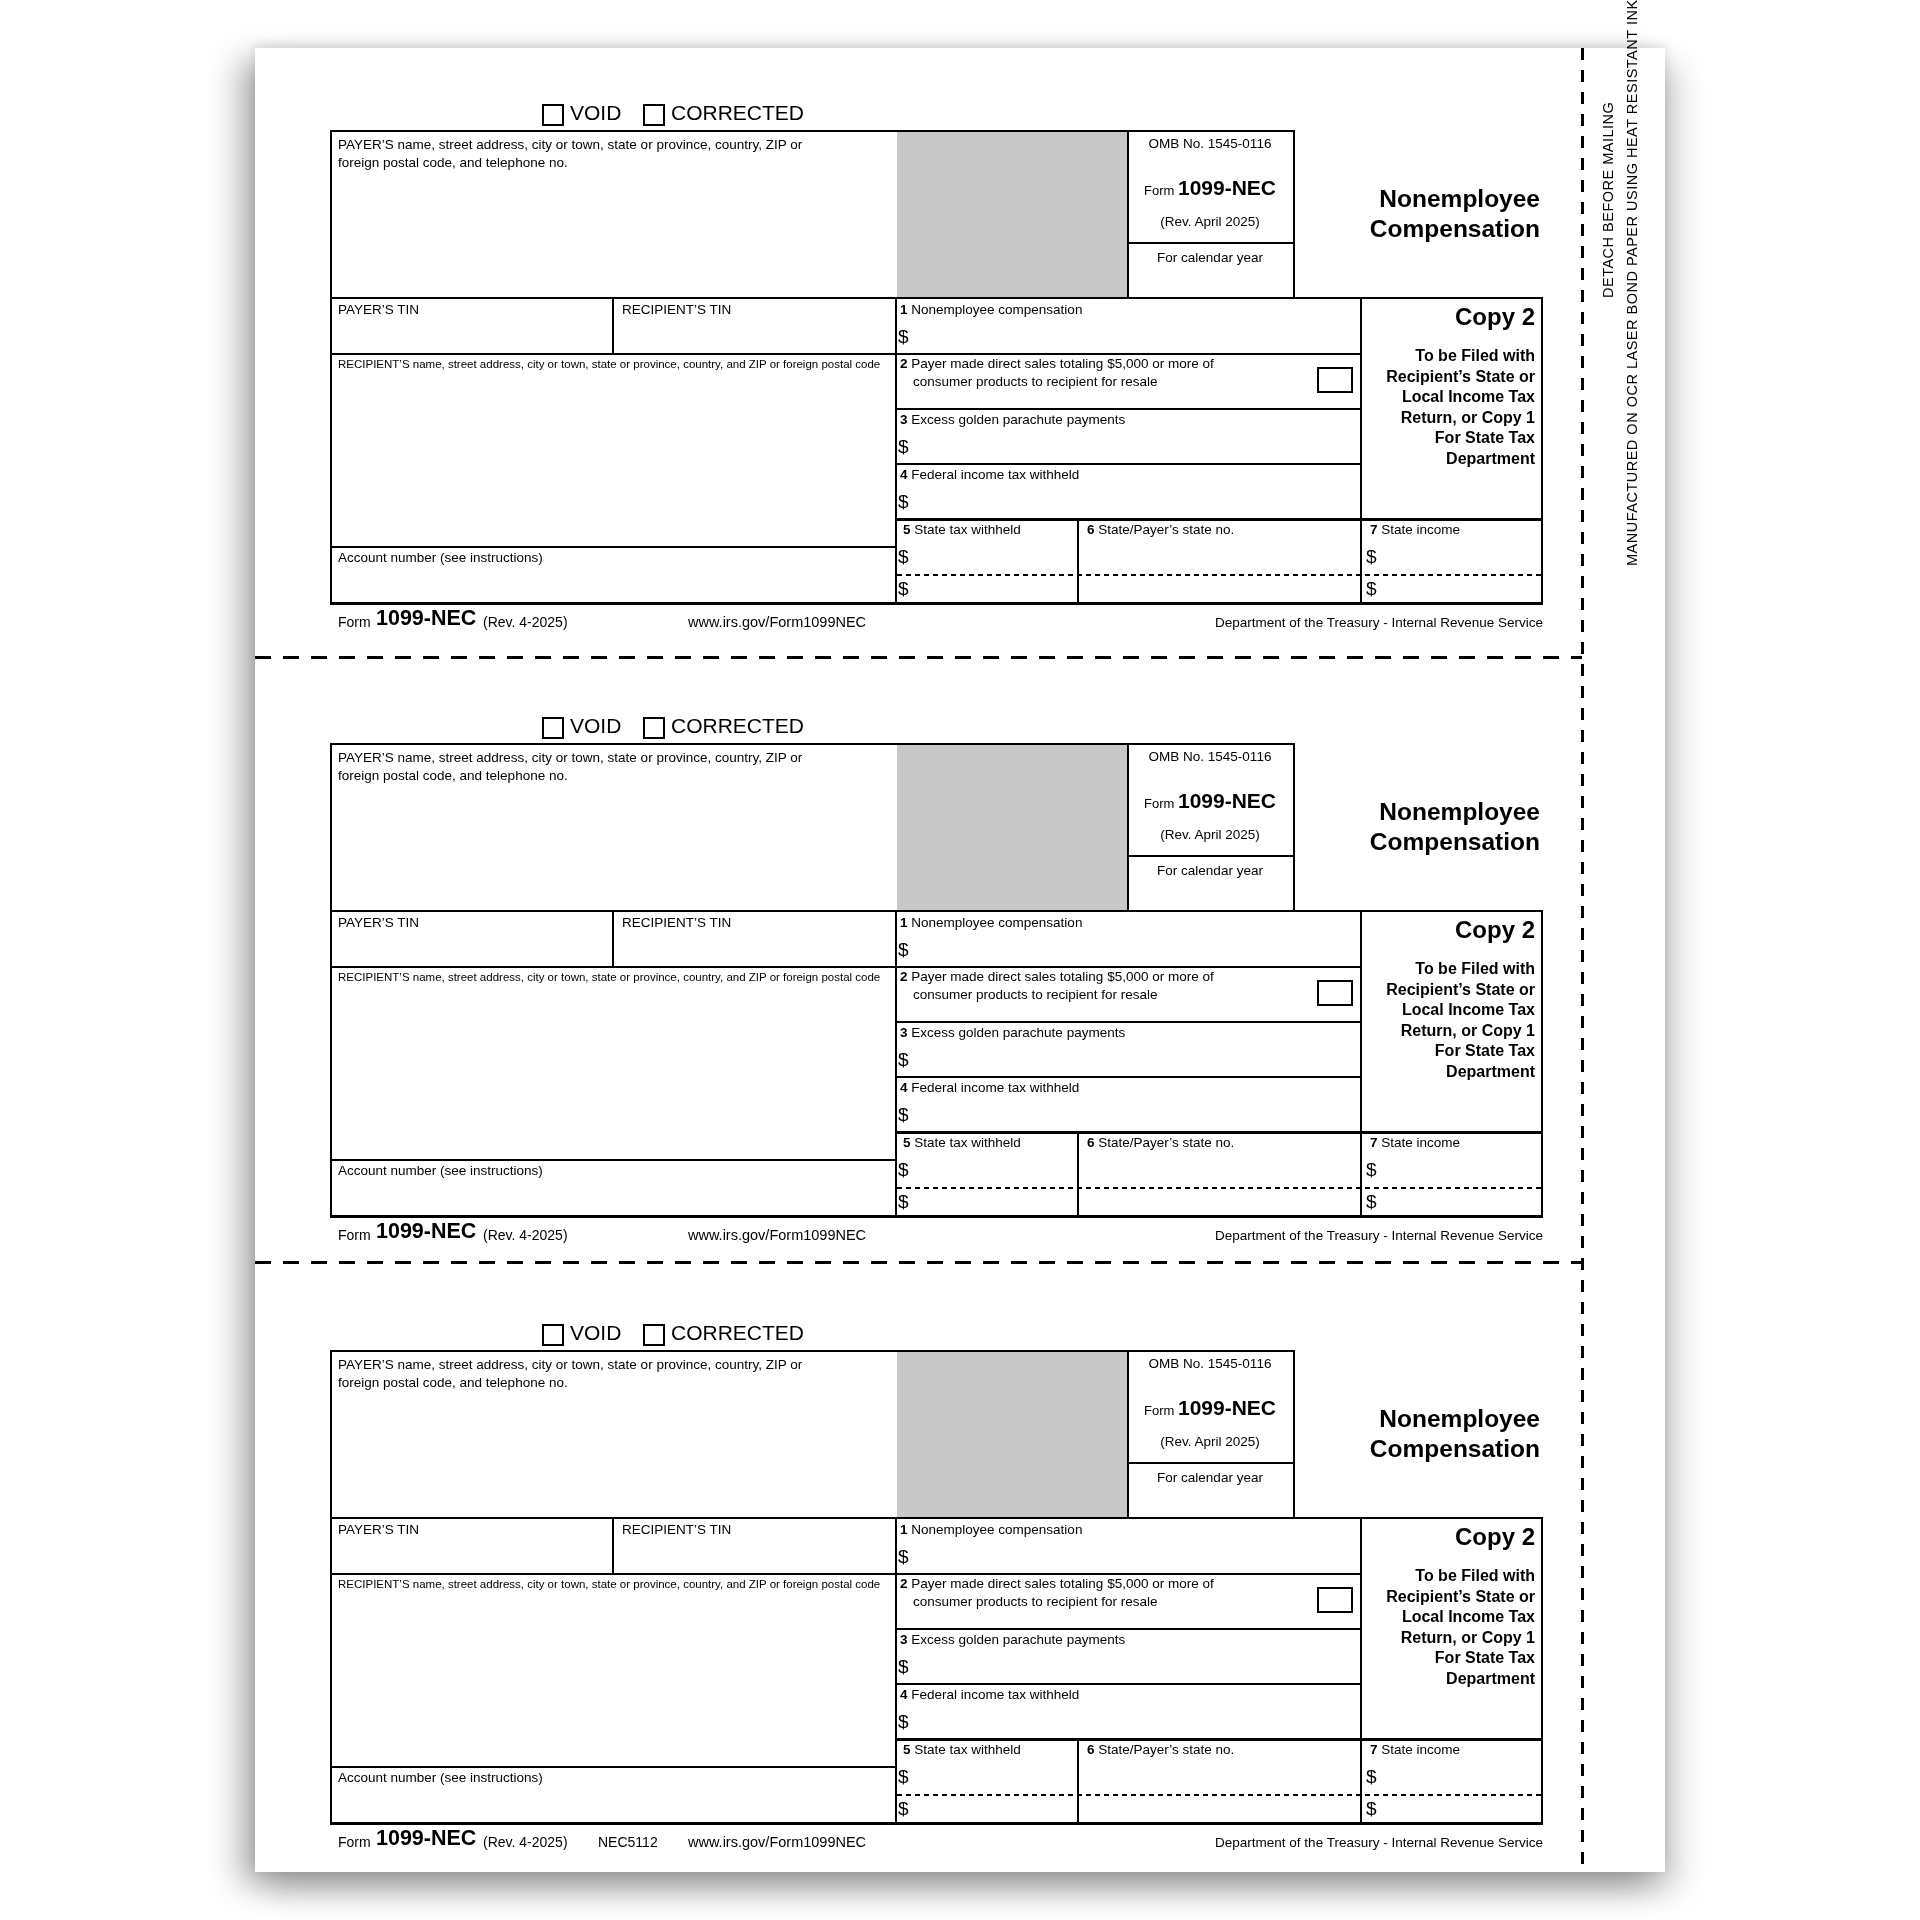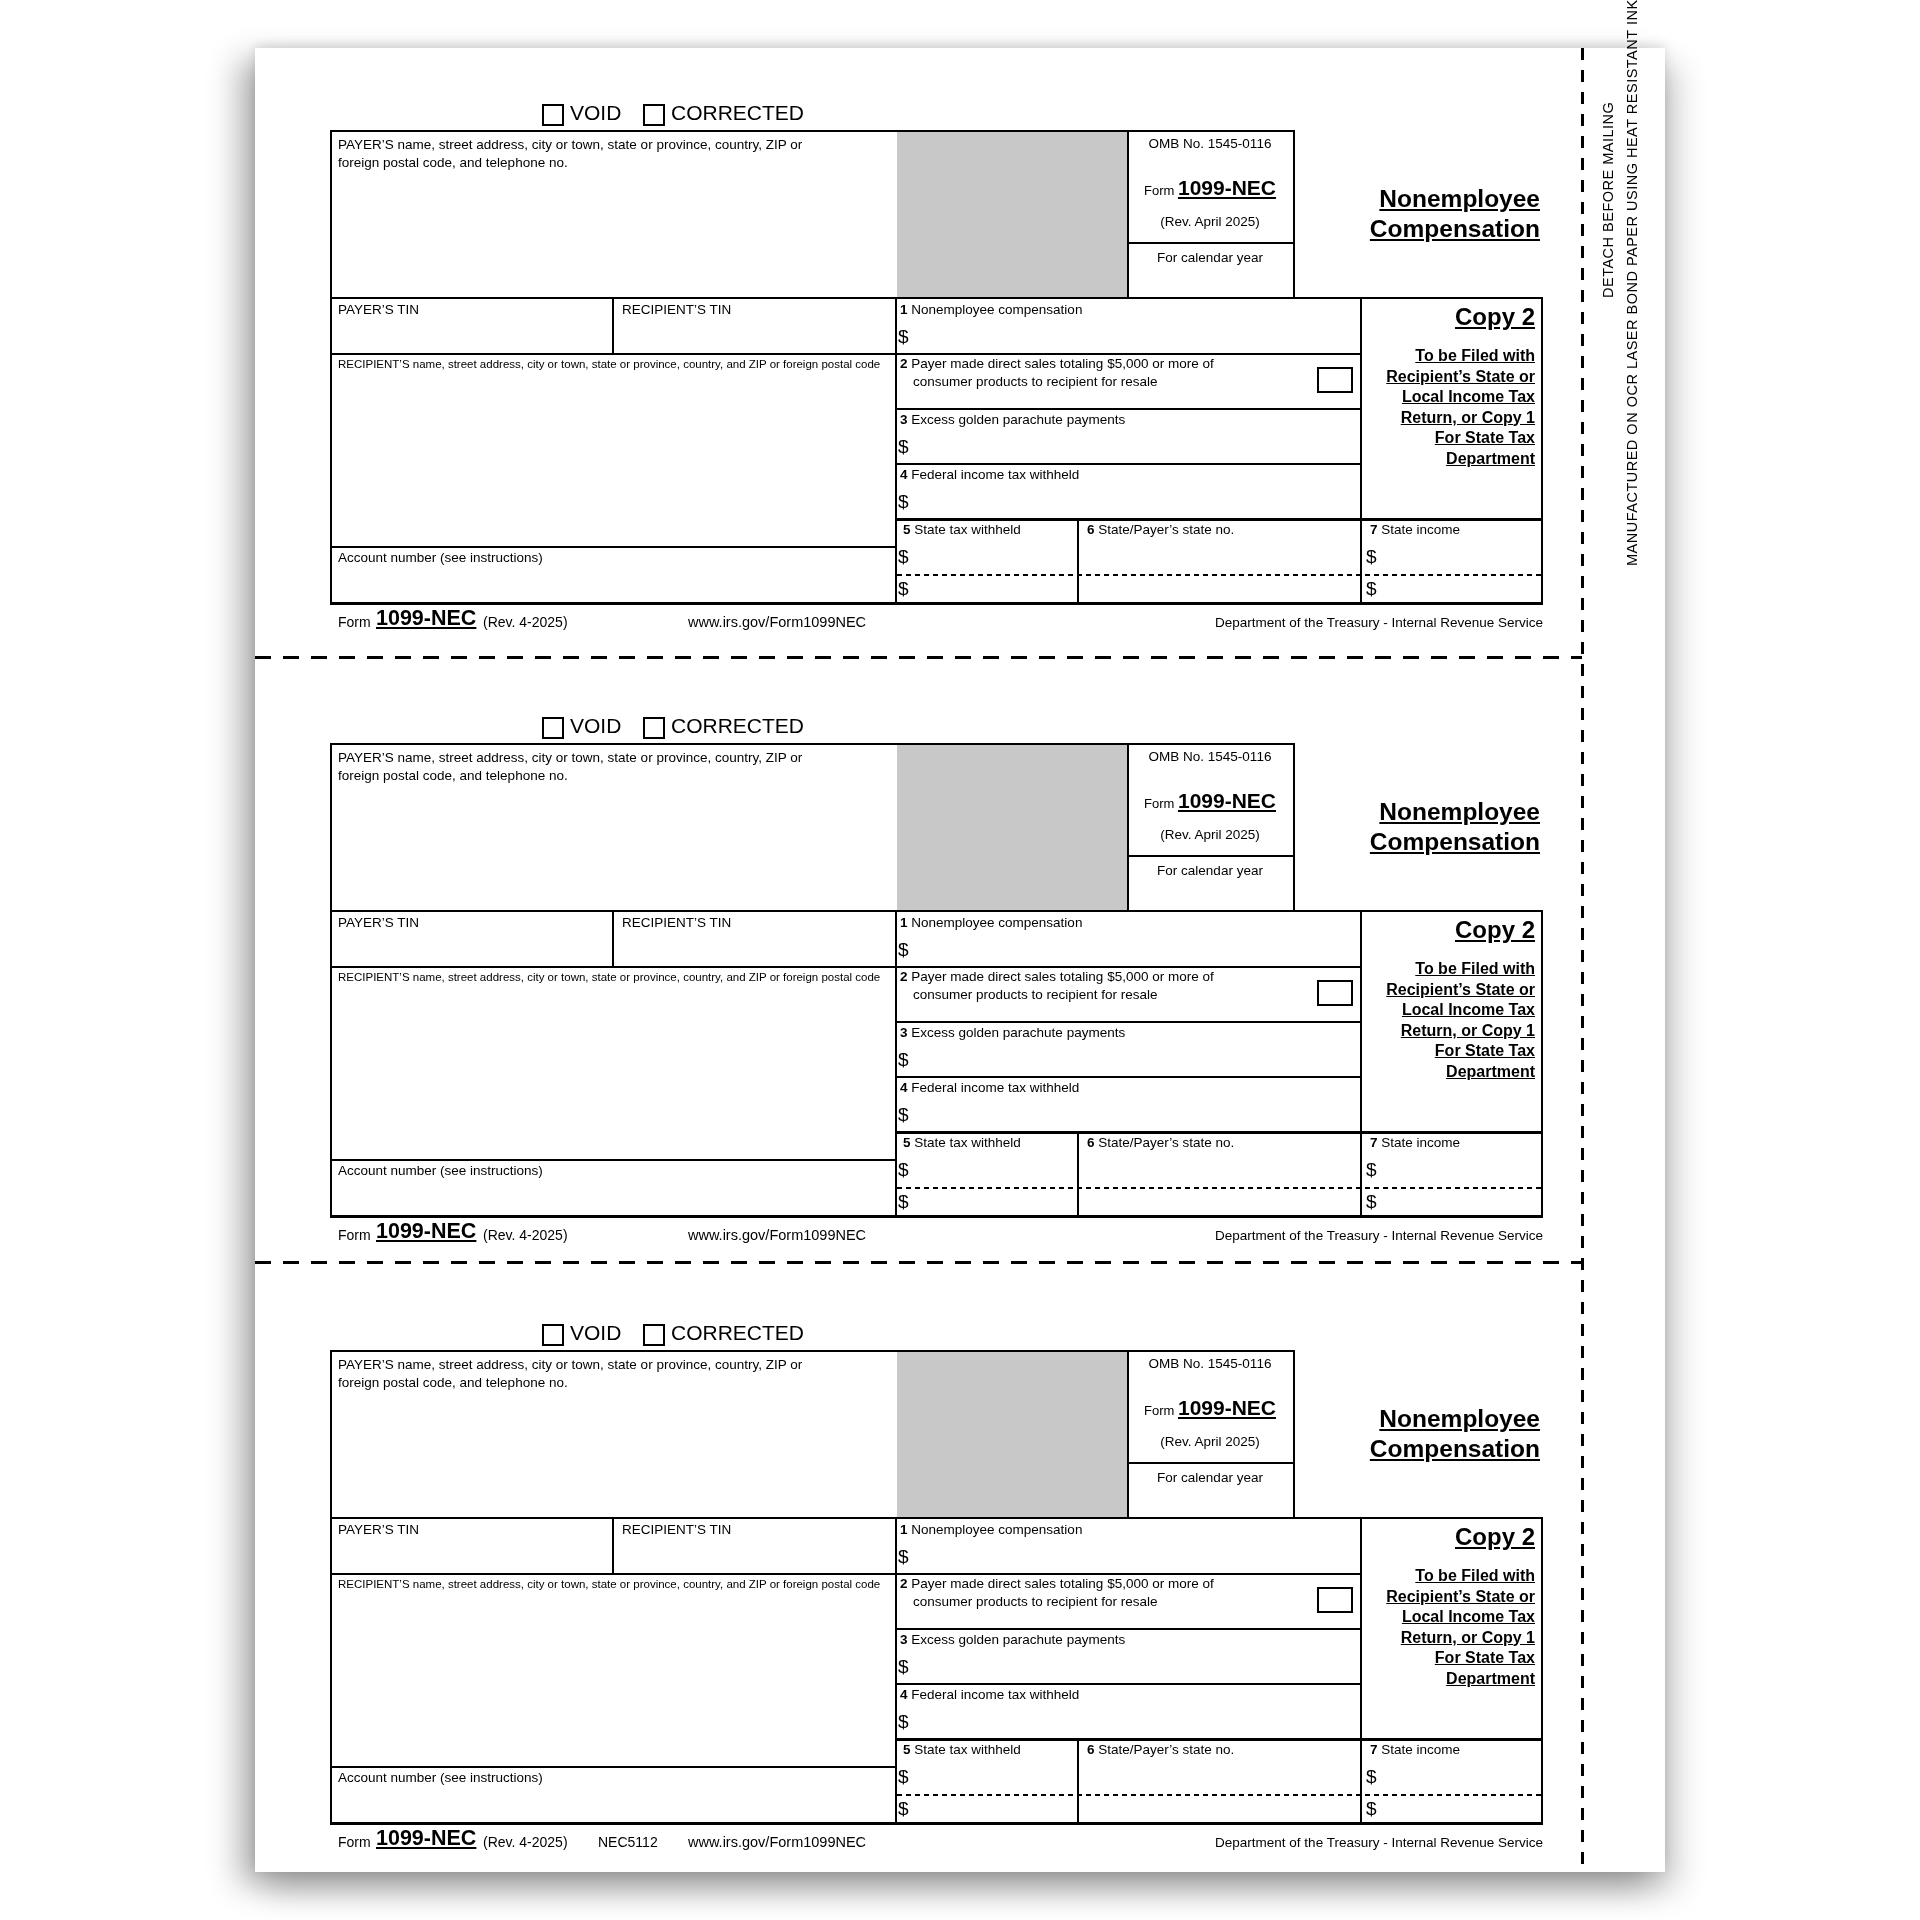--- a/index.html
+++ b/index.html
@@ -8,21 +8,21 @@
     font-family:"Liberation Sans", sans-serif;color:#000;
   }
   .paper{
     position:absolute;left:255px;top:48px;width:1410px;height:1824px;background:#fff;
     box-shadow:-16px 12px 30px rgba(0,0,0,.30), 12px 18px 30px rgba(0,0,0,.20), 0 -3px 10px rgba(0,0,0,.10);
   }
   .fc{position:absolute;left:75px;width:1213px;height:540px;}
   .hl,.vl{position:absolute;background:#000;}
   .t{position:absolute;white-space:nowrap;}
   .w{white-space:normal;}
-  .b{font-weight:bold;text-decoration:underline;}
+  .b{font-weight:bold;}
   .cb{position:absolute;border:2px solid #000;background:#fff;}
   .gray{position:absolute;}
   .dash-h{position:absolute;height:3px;background-image:repeating-linear-gradient(90deg,#000 0 16px,transparent 16px 28px);}
   .dash-v{position:absolute;width:3px;background-image:repeating-linear-gradient(180deg,#000 0 12px,transparent 12px 22px);}
   .dotted{position:absolute;height:2px;background-image:repeating-linear-gradient(90deg,#000 0 5px,transparent 5px 9px);}
   .vtext{
     position:absolute;writing-mode:vertical-rl;transform:rotate(180deg);
     font-size:14.5px;letter-spacing:.5px;white-space:nowrap;
   }
   .ctr{text-align:center;}

